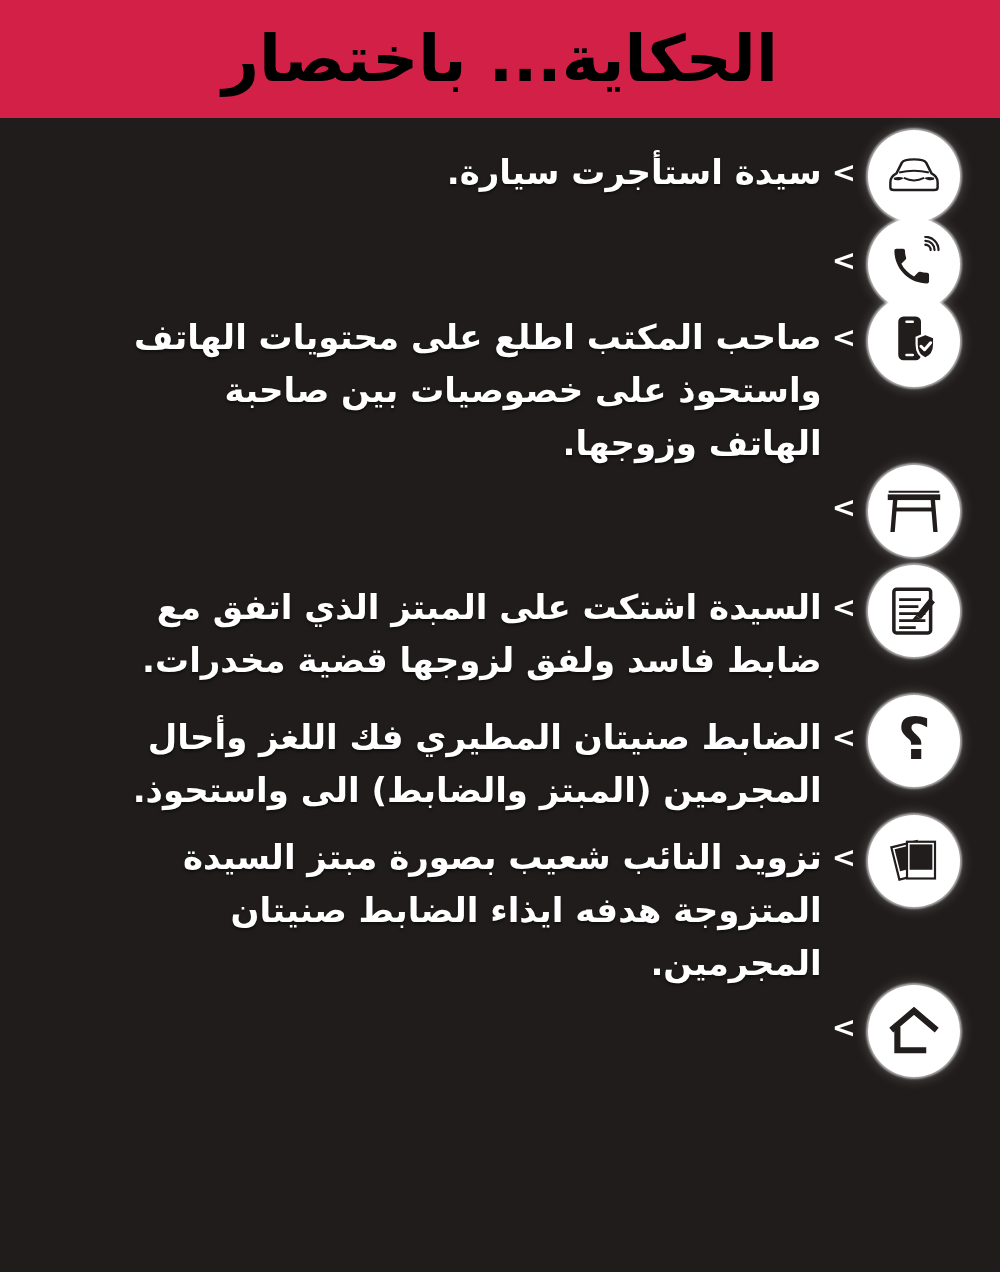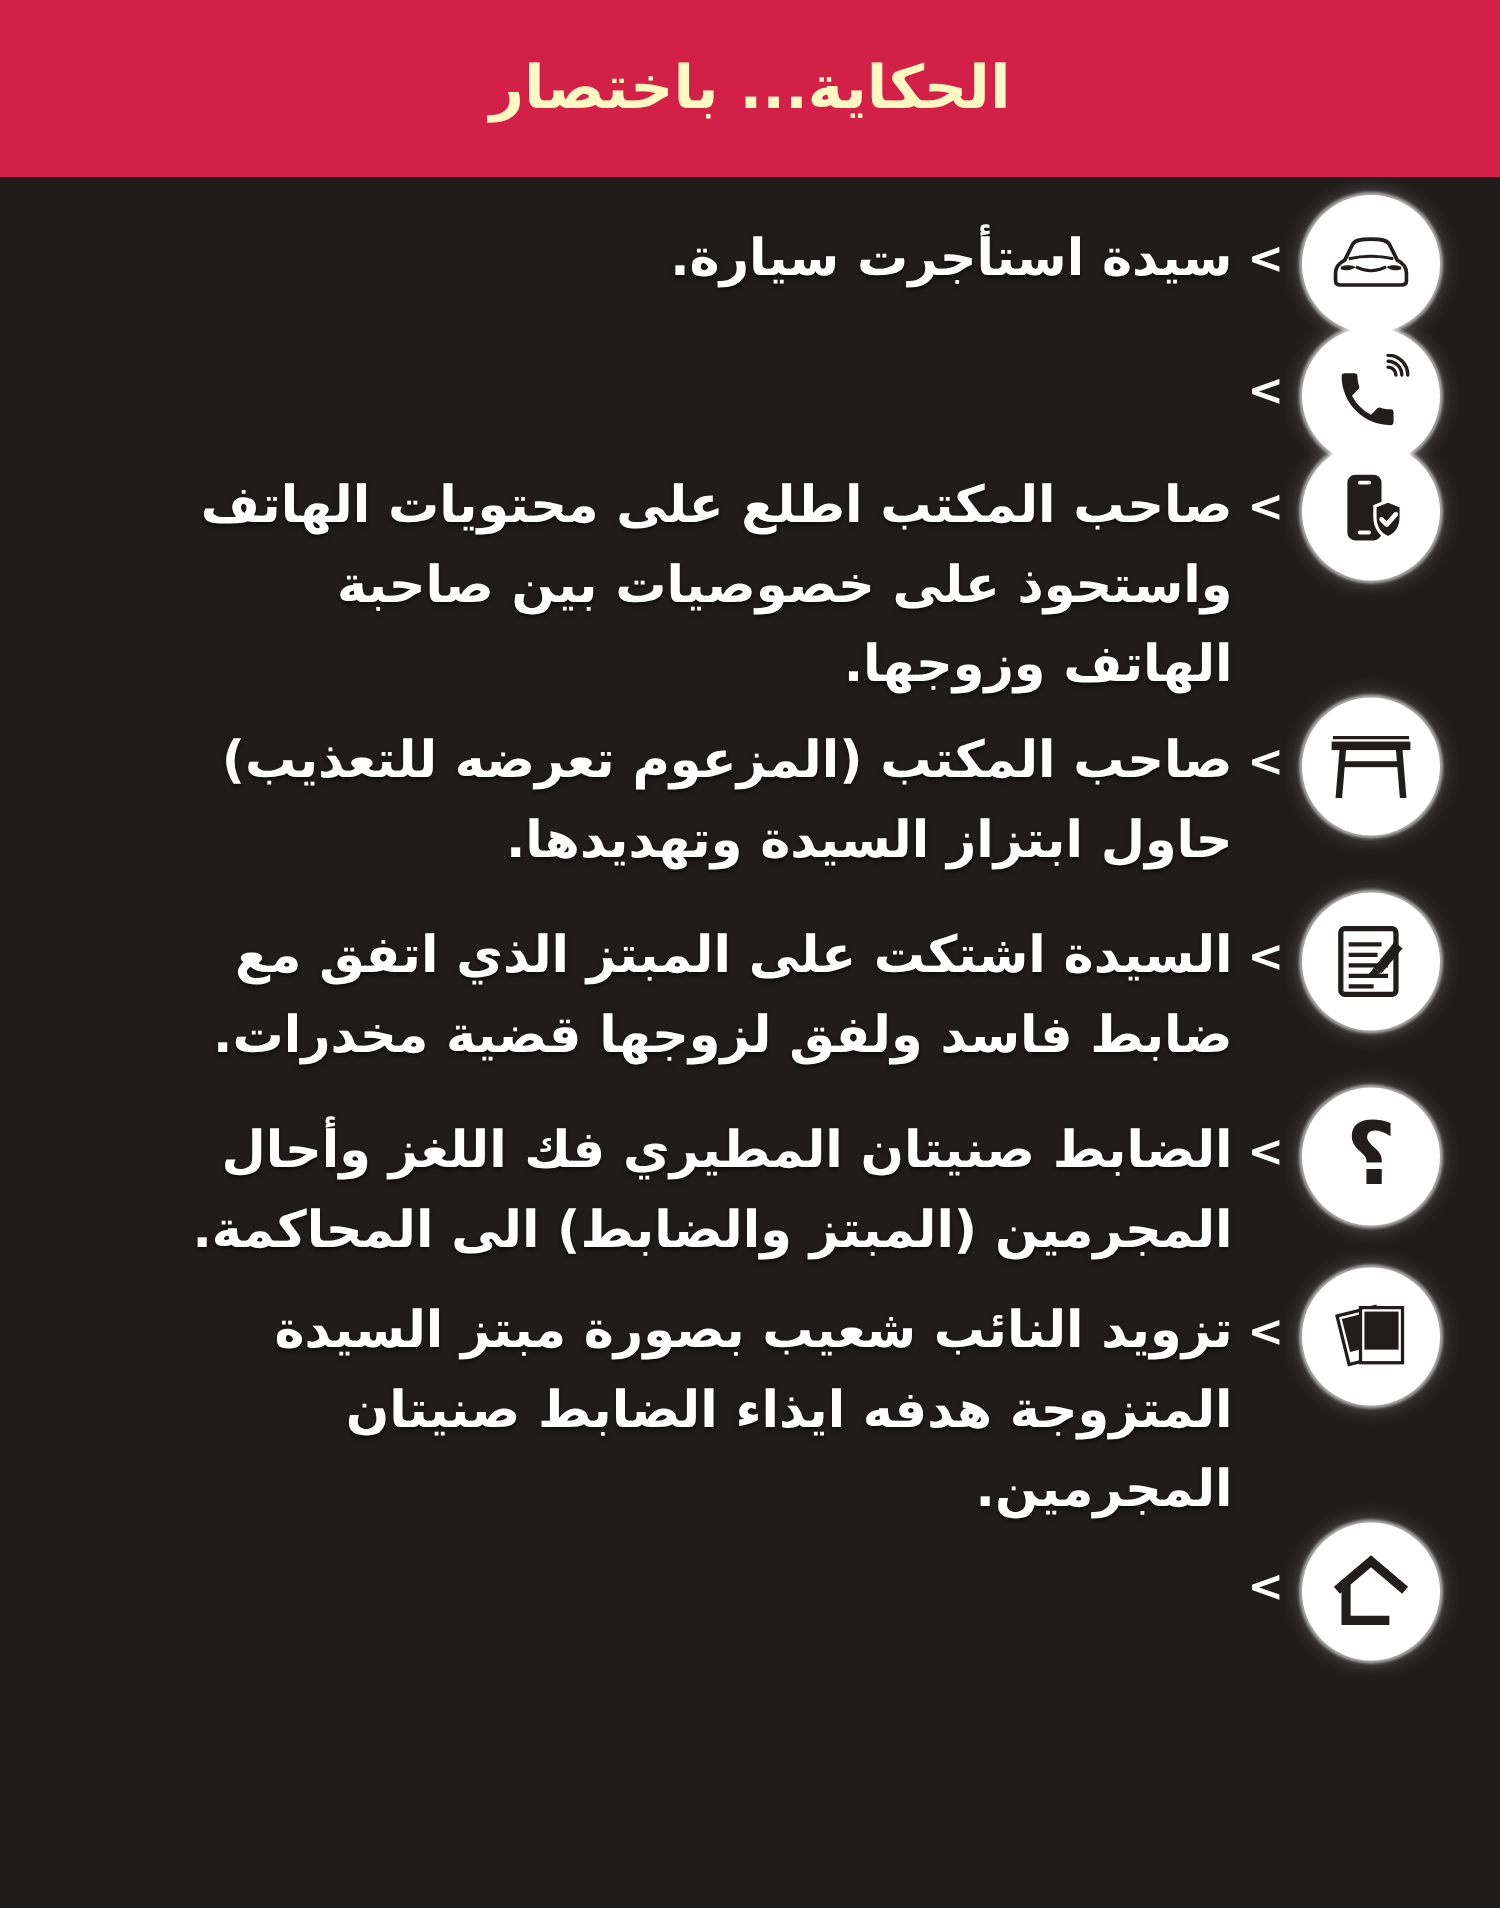--- a/index.html
+++ b/index.html
@@ -9,22 +9,22 @@
     background:#211c1c;
     overflow:hidden;
     font-family:"DejaVu Sans",sans-serif;
   }
   .header{
     height:118px;
     background:#d32047;
     display:flex;align-items:center;justify-content:center;
   }
   .header-title{
-    color:#fef9c3;
-    font-size:40px;
+    color:#000000;
+    font-size:64px;
     font-weight:bold;
     letter-spacing:0px;
     direction:rtl;
   }
   .list{padding-top:12px;}
   .item{
     display:flex;
     direction:rtl;
     align-items:flex-start;
     padding:0 40px 0 28px;
@@ -133,22 +133,20 @@
       <div class="icon-wrap">
         <svg width="56" height="50" viewBox="0 0 64 56">
           <path d="M3 6 H61" stroke="#221d1d" stroke-width="2.5"></path>
           <rect x="2" y="9" width="60" height="6.5" fill="#221d1d"></rect>
           <rect x="9" y="24" width="46" height="4.5" fill="#221d1d"></rect>
           <polygon points="8,15.5 13,15.5 10,52 5,52" fill="#221d1d"></polygon>
           <polygon points="51,15.5 56,15.5 59,52 54,52" fill="#221d1d"></polygon>
         </svg>
       </div>
       <span class="bullet" dir="ltr">&lt;</span>
-      <div class="item-text">صاحب المكتب (المزعوم تعرضه للتعذيب)
-حاول ابتزاز السيدة وتهديدها.</div>
     </div>
 
     <div class="item">
       <div class="icon-wrap">
         <svg width="56" height="56" viewBox="0 0 64 64">
           <rect x="9" y="7" width="42" height="50" rx="3" fill="#ffffff" stroke="#221d1d" stroke-width="4"></rect>
           <path d="M15 19 H40" stroke="#221d1d" stroke-width="3.2"></path>
           <path d="M15 27 H37" stroke="#221d1d" stroke-width="3.2"></path>
           <path d="M15 35 H45" stroke="#221d1d" stroke-width="3.2"></path>
           <path d="M15 43 H45" stroke="#221d1d" stroke-width="3.2"></path>
@@ -161,21 +159,21 @@
       <div class="item-text">السيدة اشتكت على المبتز الذي اتفق مع
 ضابط فاسد ولفق لزوجها قضية مخدرات.</div>
     </div>
 
     <div class="item">
       <div class="icon-wrap">
         <div class="qmark">؟</div>
       </div>
       <span class="bullet" dir="ltr">&lt;</span>
       <div class="item-text">الضابط صنيتان المطيري فك اللغز وأحال
-المجرمين (المبتز والضابط) الى المحاكمة.</div>
+المجرمين (المبتز والضابط) الى واستحوذ.</div>
     </div>
 
     <div class="item">
       <div class="icon-wrap">
         <svg width="56" height="56" viewBox="0 0 64 64">
           <g transform="rotate(-14 26 30)">
             <rect x="10" y="12" width="30" height="38" fill="#ffffff" stroke="#221d1d" stroke-width="2.5"></rect>
             <rect x="13" y="15" width="24" height="26" fill="#221d1d"></rect>
           </g>
           <rect x="24" y="10" width="32" height="42" fill="#ffffff" stroke="#221d1d" stroke-width="2.5"></rect>

